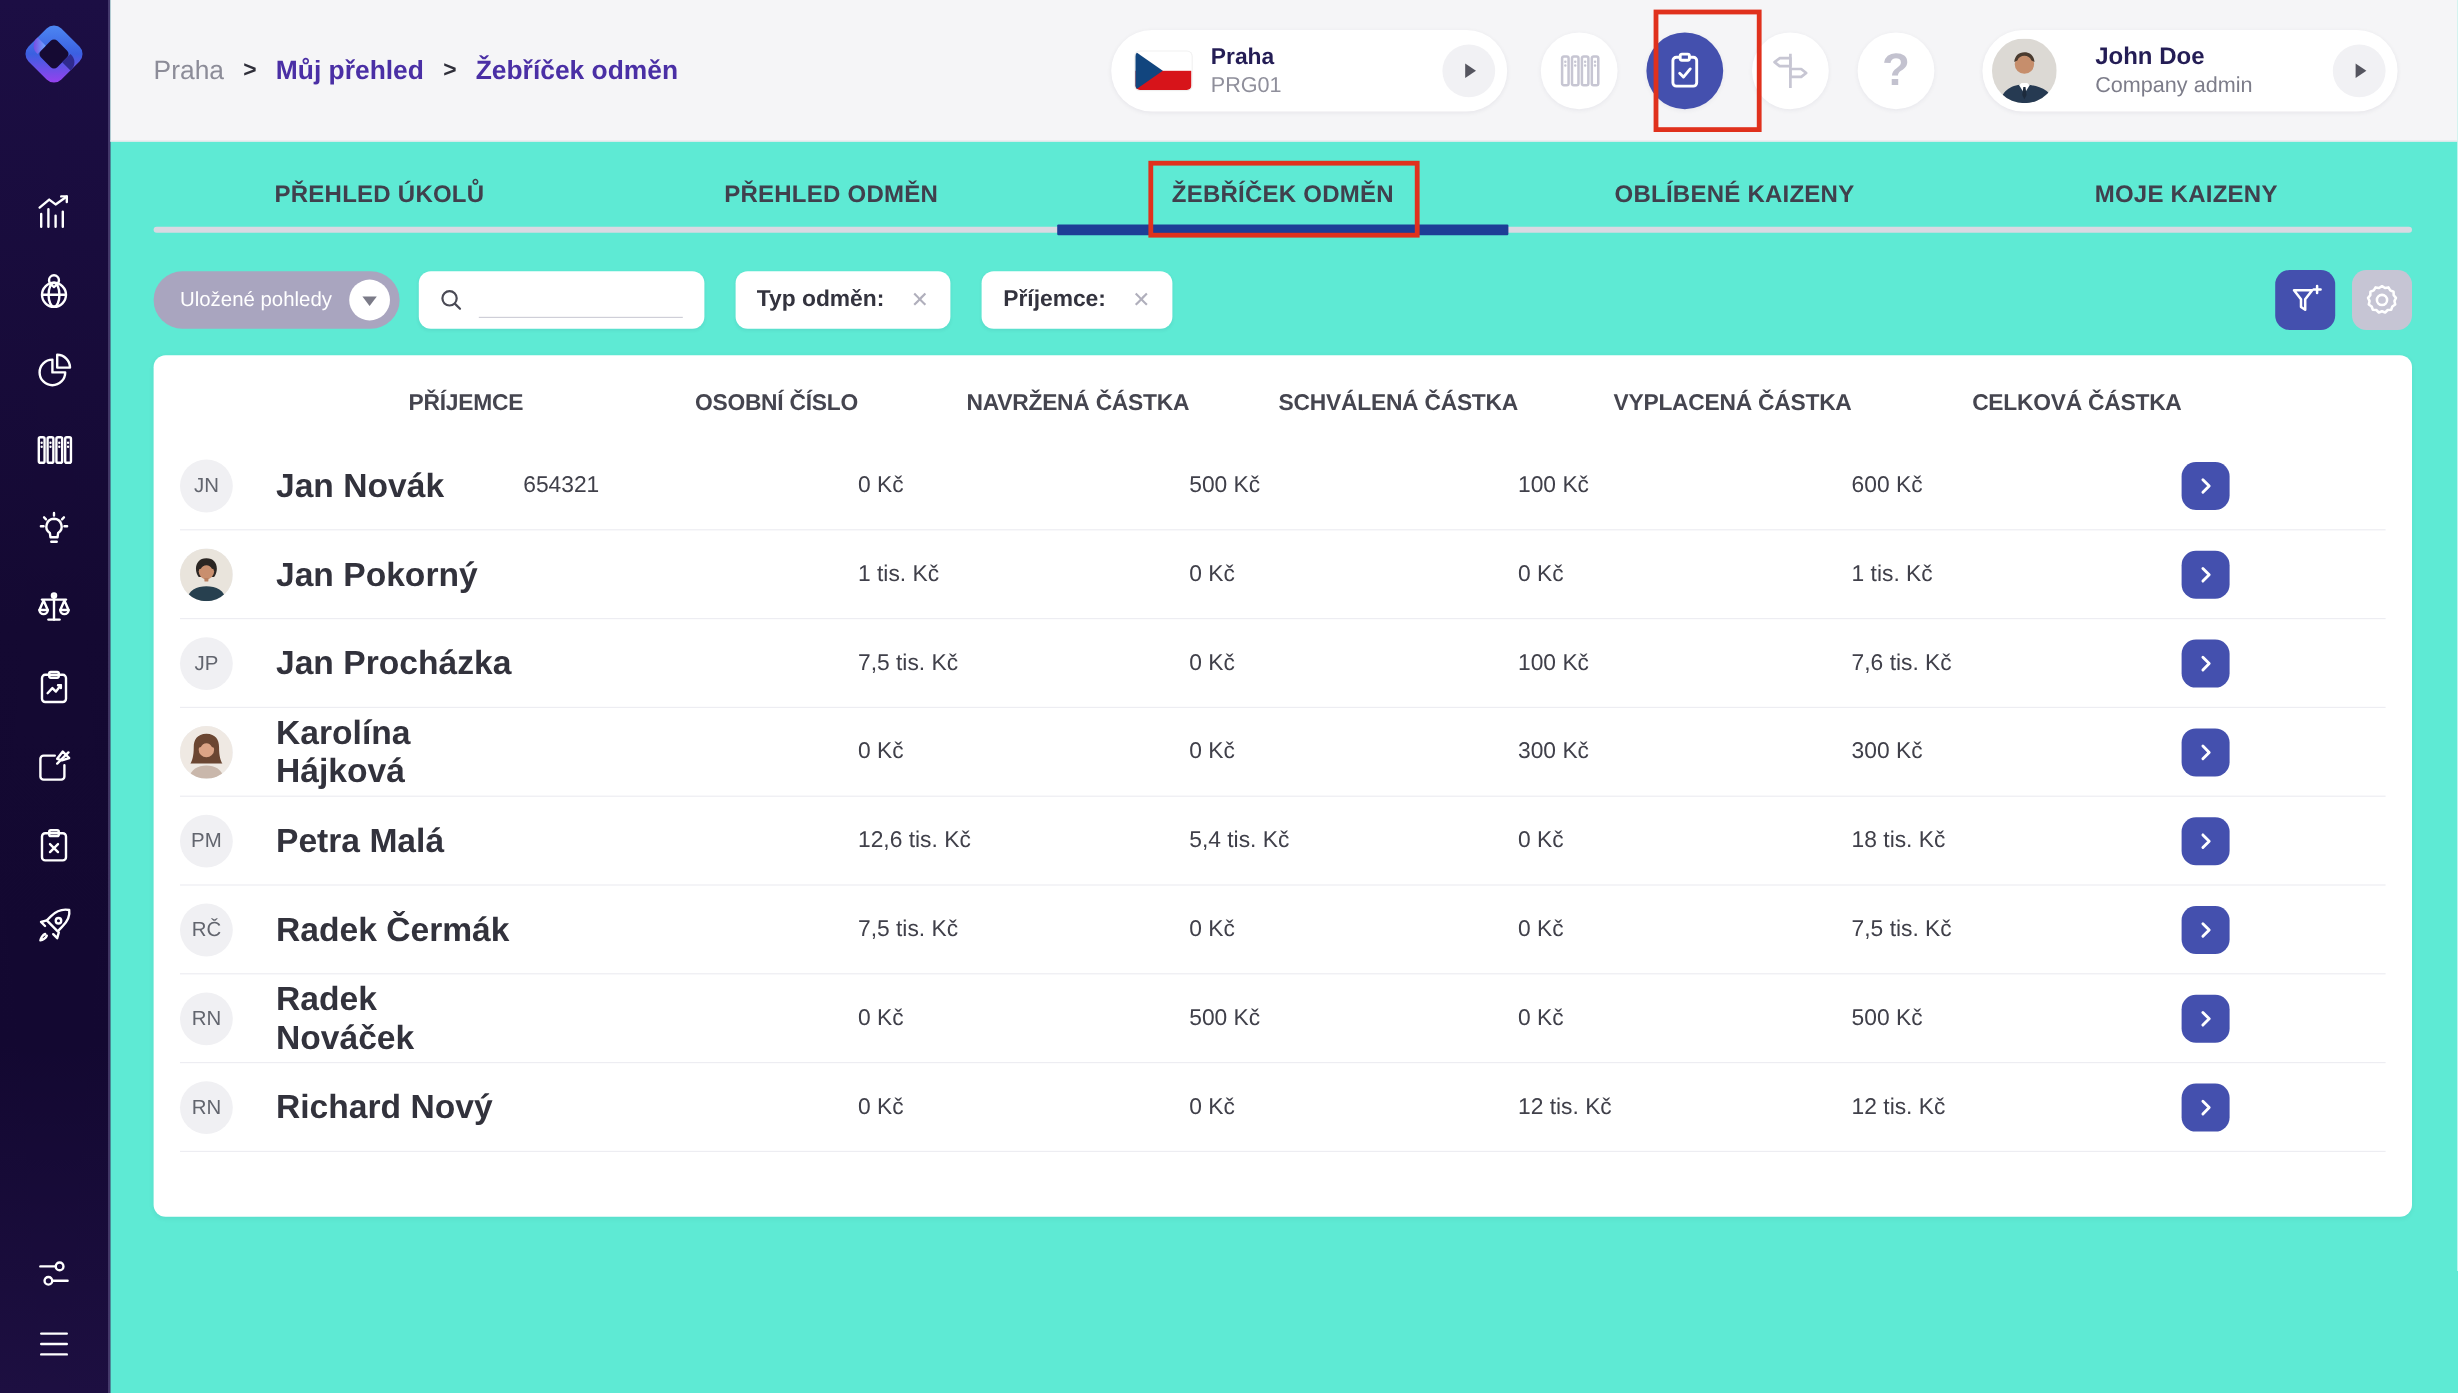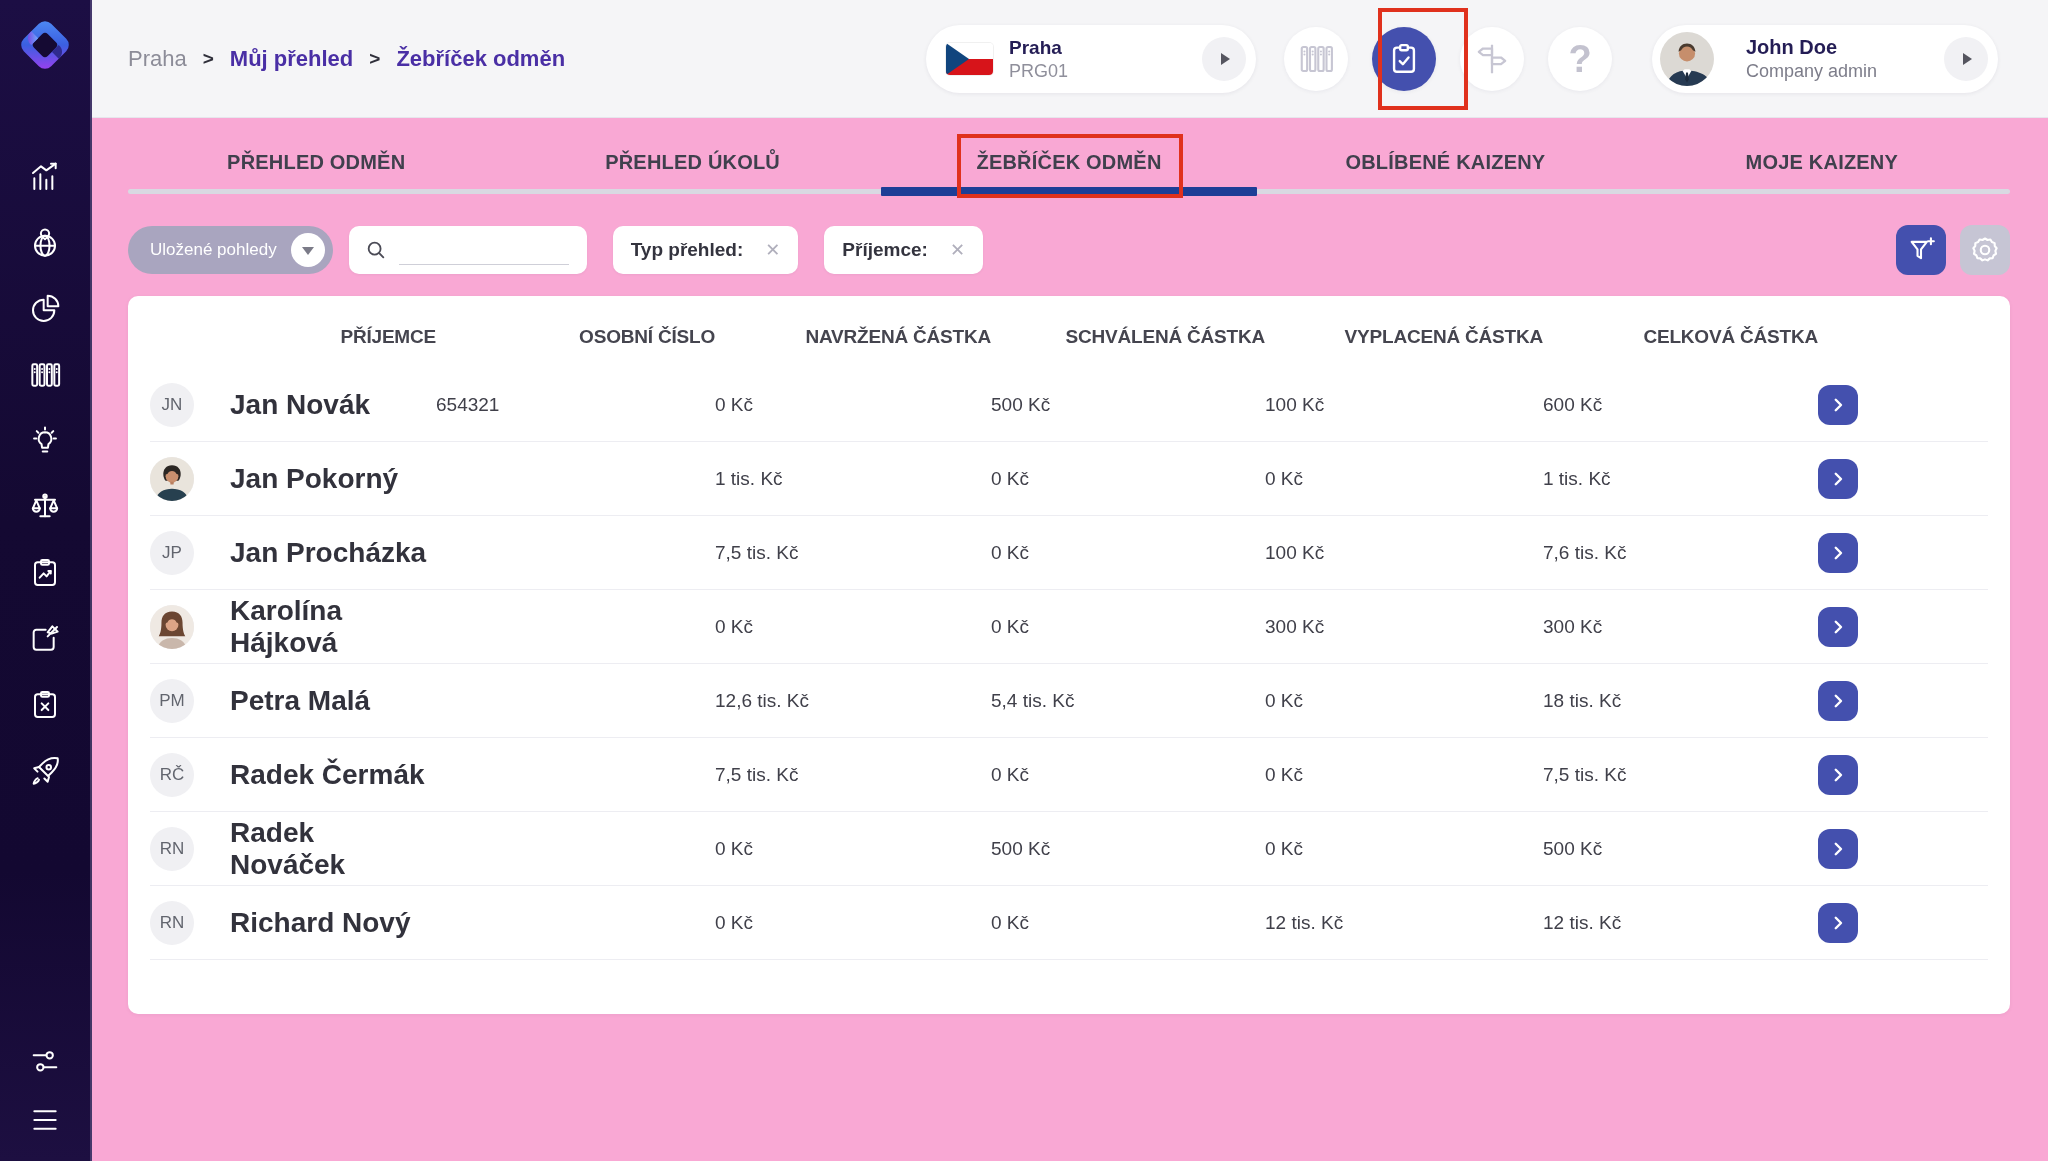--- a/index.html
+++ b/index.html
@@ -1,18 +1,18 @@
 <!DOCTYPE html>
 <html><head>
 <meta charset="utf-8">
 <style>
   * { margin:0; padding:0; box-sizing:border-box; }
   html,body { width:2048px; height:1161px; }
   body { font-family:"Liberation Sans","DejaVu Sans",sans-serif; background:#f3f3f6; overflow:hidden; }
-  #app { position:relative; width:2048px; height:1161px; background:#f9a8d4; }
+  #app { position:relative; width:2048px; height:1161px; background:#5eead4; }
 
   
   .sidebar { position:absolute; left:0; top:0; width:92px; height:1161px;
     background:linear-gradient(180deg,#1c0e44 0%,#140932 45%,#130831 75%,#1d0f41 100%);
     border-right:2px solid rgba(130,120,170,.40); display:flex; flex-direction:column; align-items:center; }
   .logo { margin-top:14px; width:62px; height:62px; }
   .side-icons { margin-top:86px; display:flex; flex-direction:column; align-items:center; gap:32px; }
   .side-icon { width:34px; height:34px; display:flex; align-items:center; justify-content:center; cursor:pointer; }
   .side-icon svg { width:32px; height:32px; }
   .side-bottom { margin-top:auto; margin-bottom:22px; display:flex; flex-direction:column; align-items:center; gap:24px; }
@@ -293,22 +293,22 @@
           <div class="user-role">Company admin</div>
         </div>
         <div class="pill-arrow">
             <span></span>
           </div>
       </div>
     </div>
   </header>
 
   <nav class="tabs" id="tabs">
+      <div class="tab">PŘEHLED ÚKOLŮ</div>
       <div class="tab">PŘEHLED ODMĚN</div>
-      <div class="tab">PŘEHLED ÚKOLŮ</div>
       <div class="tab active">ŽEBŘÍČEK ODMĚN</div>
       <div class="tab">OBLÍBENÉ KAIZENY</div>
       <div class="tab">MOJE KAIZENY</div>
     </nav>
 
   <div class="filterbar">
     <div class="saved-views">
       <span>Uložené pohledy</span>
       <span class="dd-circle">
           <i></i>
@@ -316,21 +316,21 @@
     </div>
     <div class="searchbox">
       <svg width="22" height="22" viewBox="0 0 24 24" fill="none" stroke="#4a4a55" stroke-width="2" stroke-linecap="round">
         <circle cx="10.5" cy="10.5" r="6.5"></circle>
           <path d="M15.5 15.5 20 20"></path>
       </svg>
       <input type="text" value="" style="">
     </div>
     <div id="chips" style="display:flex">
         <div class="chip">
-          <span>Typ přehled:</span>
+          <span>Typ odměn:</span>
           <span class="x">✕</span>
         </div>
         <div class="chip">
           <span>Příjemce:</span>
           <span class="x">✕</span>
         </div>
       </div>
     <div class="fb-right">
       <div class="sq-btn filter">
         <svg width="28" height="28" viewBox="0 0 24 24" fill="none" stroke="#ffffff" stroke-width="1.8" stroke-linejoin="round" stroke-linecap="round">

